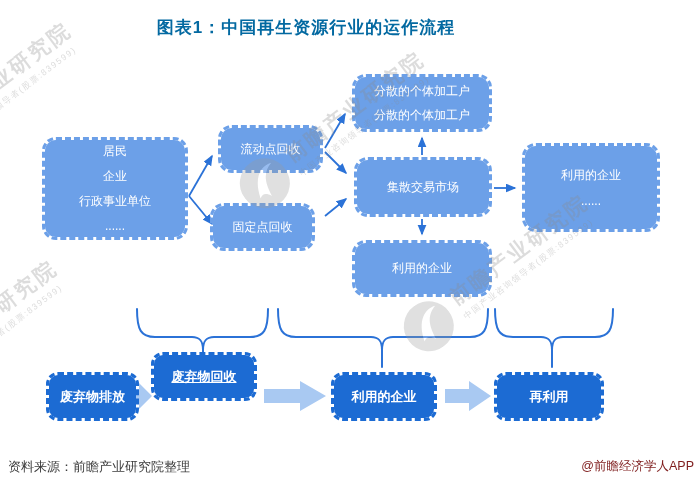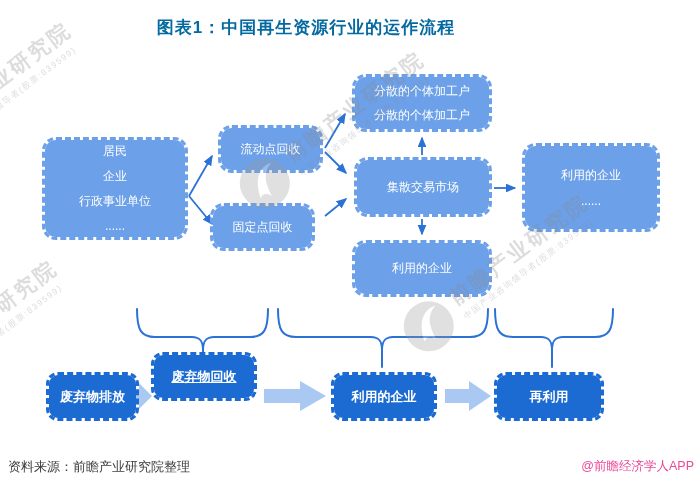--- a/index.html
+++ b/index.html
@@ -15,21 +15,21 @@
             border-radius:12px;}
   .box .ln{line-height:25px;white-space:nowrap;}
   svg.overlay{position:absolute;left:0;top:0;z-index:1;}
   .wm{position:absolute;display:flex;align-items:center;gap:9px;z-index:4;pointer-events:none;
       transform:rotate(-37deg);}
   .wm .wm-text{display:flex;flex-direction:column;}
   .wm .wm-main{font-size:21px;font-weight:700;color:rgba(140,140,140,.30);letter-spacing:3px;white-space:nowrap;}
   .wm .wm-sub{font-size:8.5px;color:rgba(140,140,140,.30);letter-spacing:1.5px;white-space:nowrap;margin-top:2px;}
   .wm .logo{width:50px;height:50px;opacity:.30;flex:0 0 auto;}
   .footer-src{position:absolute;left:8px;top:458px;font-size:13px;color:#3c3c3c;z-index:5;}
-  .footer-credit{position:absolute;right:6px;top:458px;font-size:12.5px;color:#ec4899;z-index:5;}
+  .footer-credit{position:absolute;right:6px;top:458px;font-size:12.5px;color:#7f1d1d;z-index:5;}
 </style>
 </head>
 <body>
 
 <div id="stage">
 
   <div class="title">图表1：中国再生资源行业的运作流程</div>
 
   <svg class="overlay" width="700" height="495" viewBox="0 0 700 495">
     <defs>

